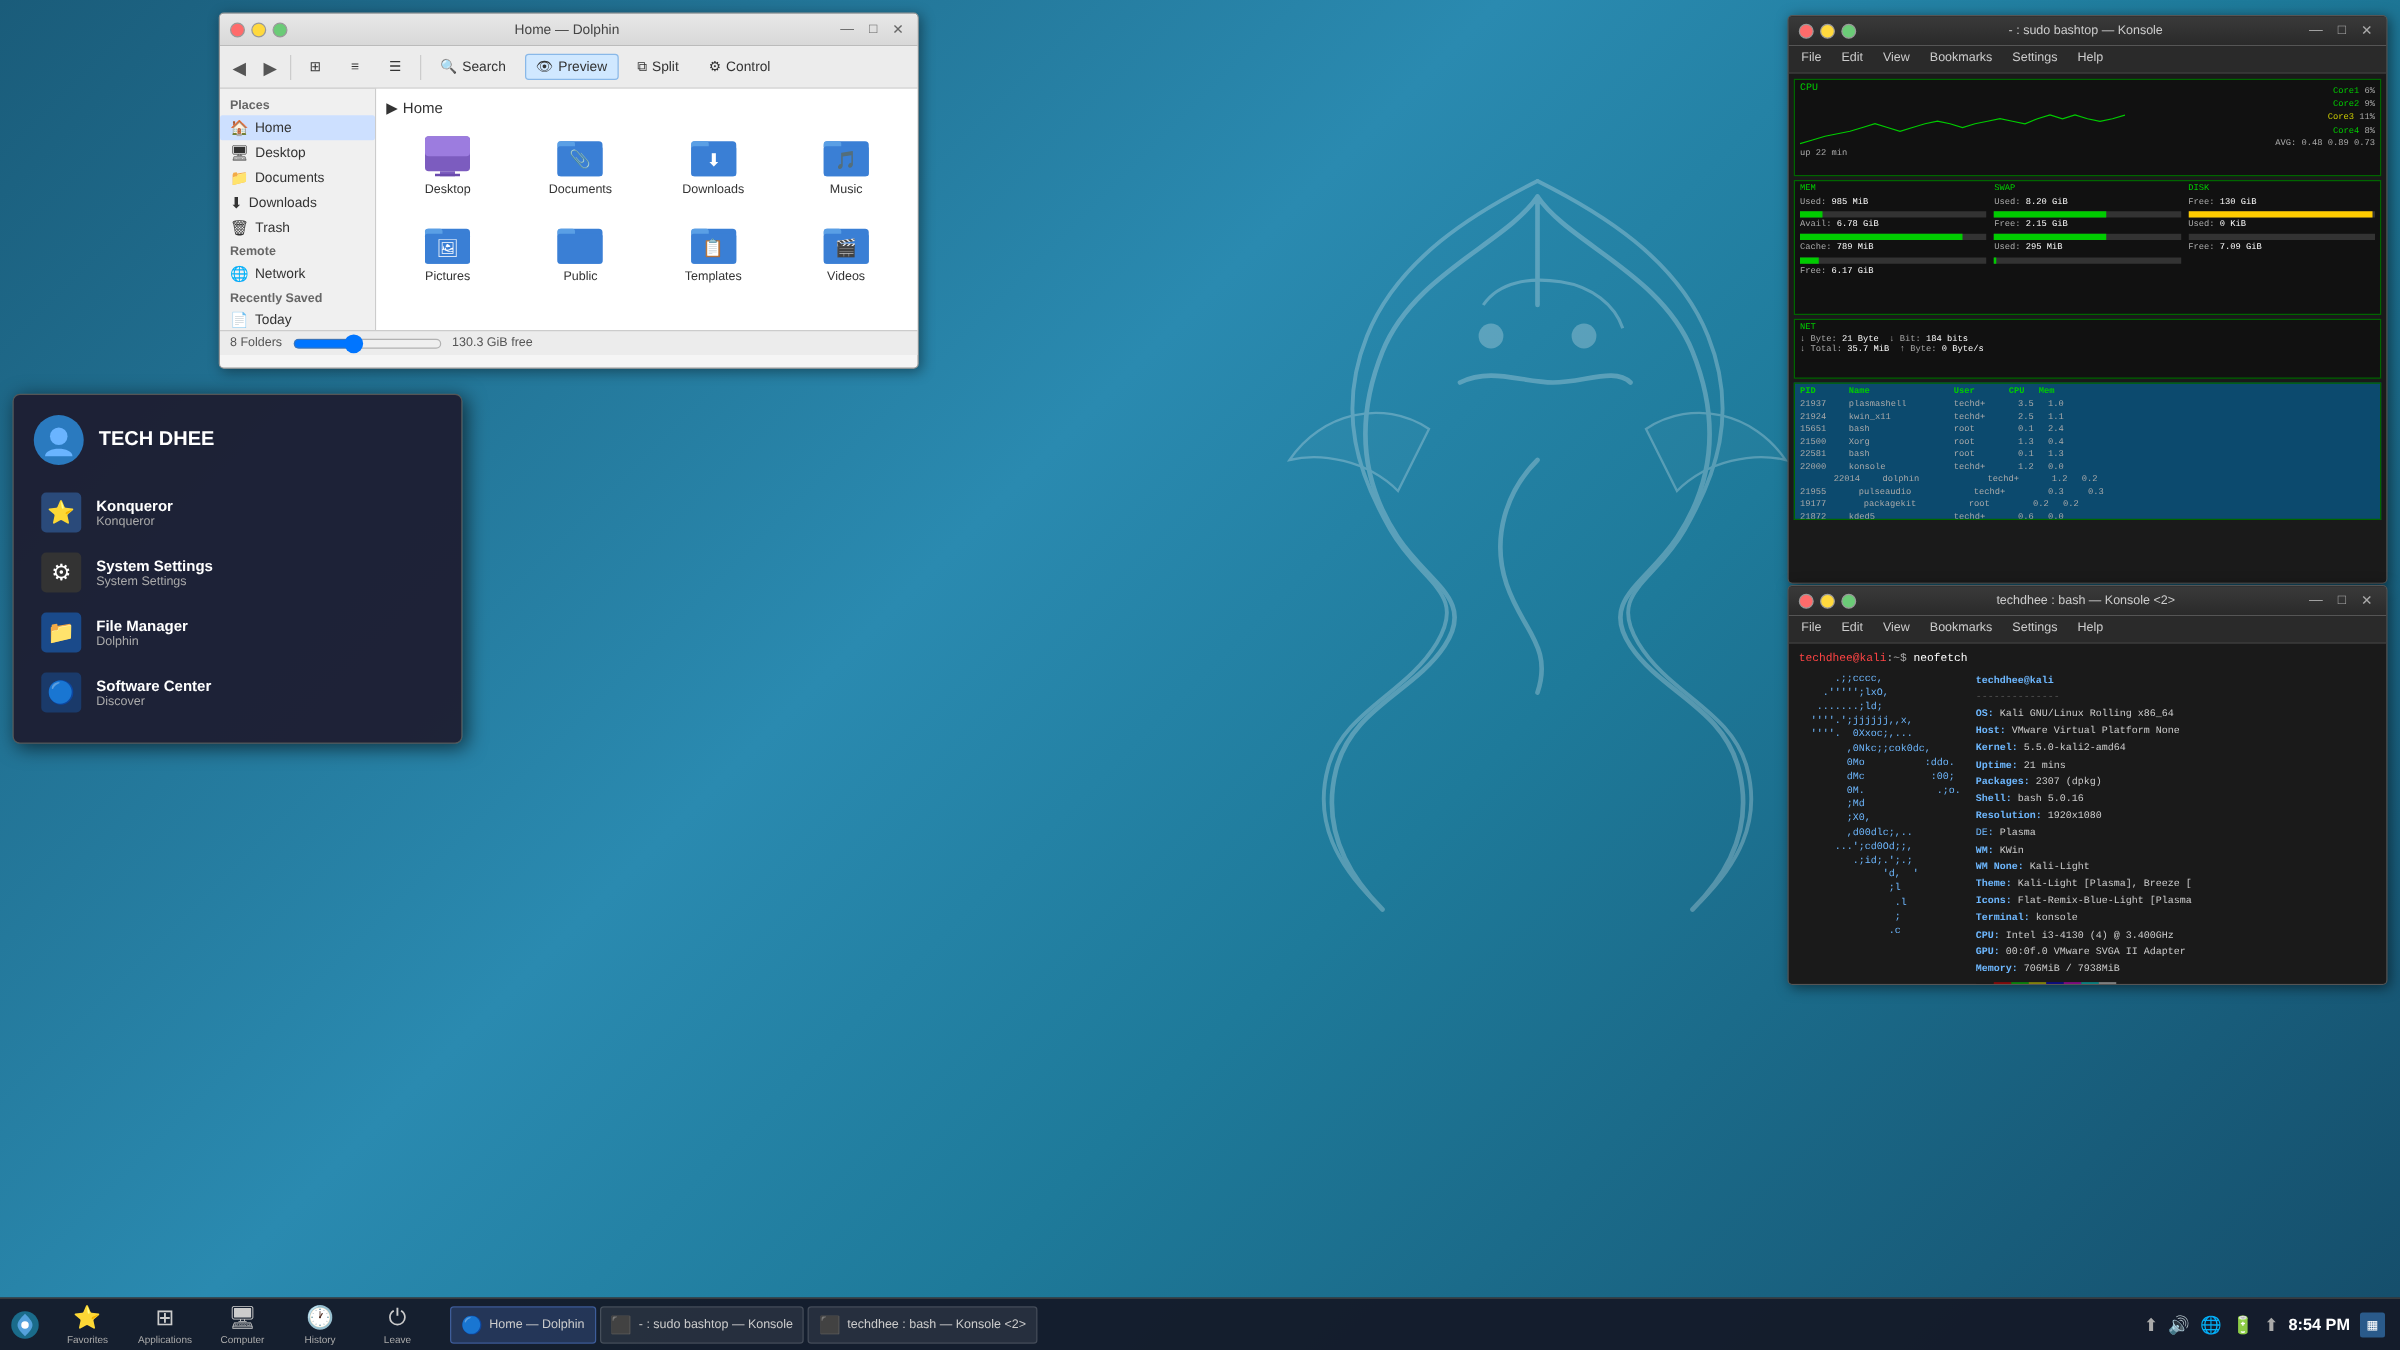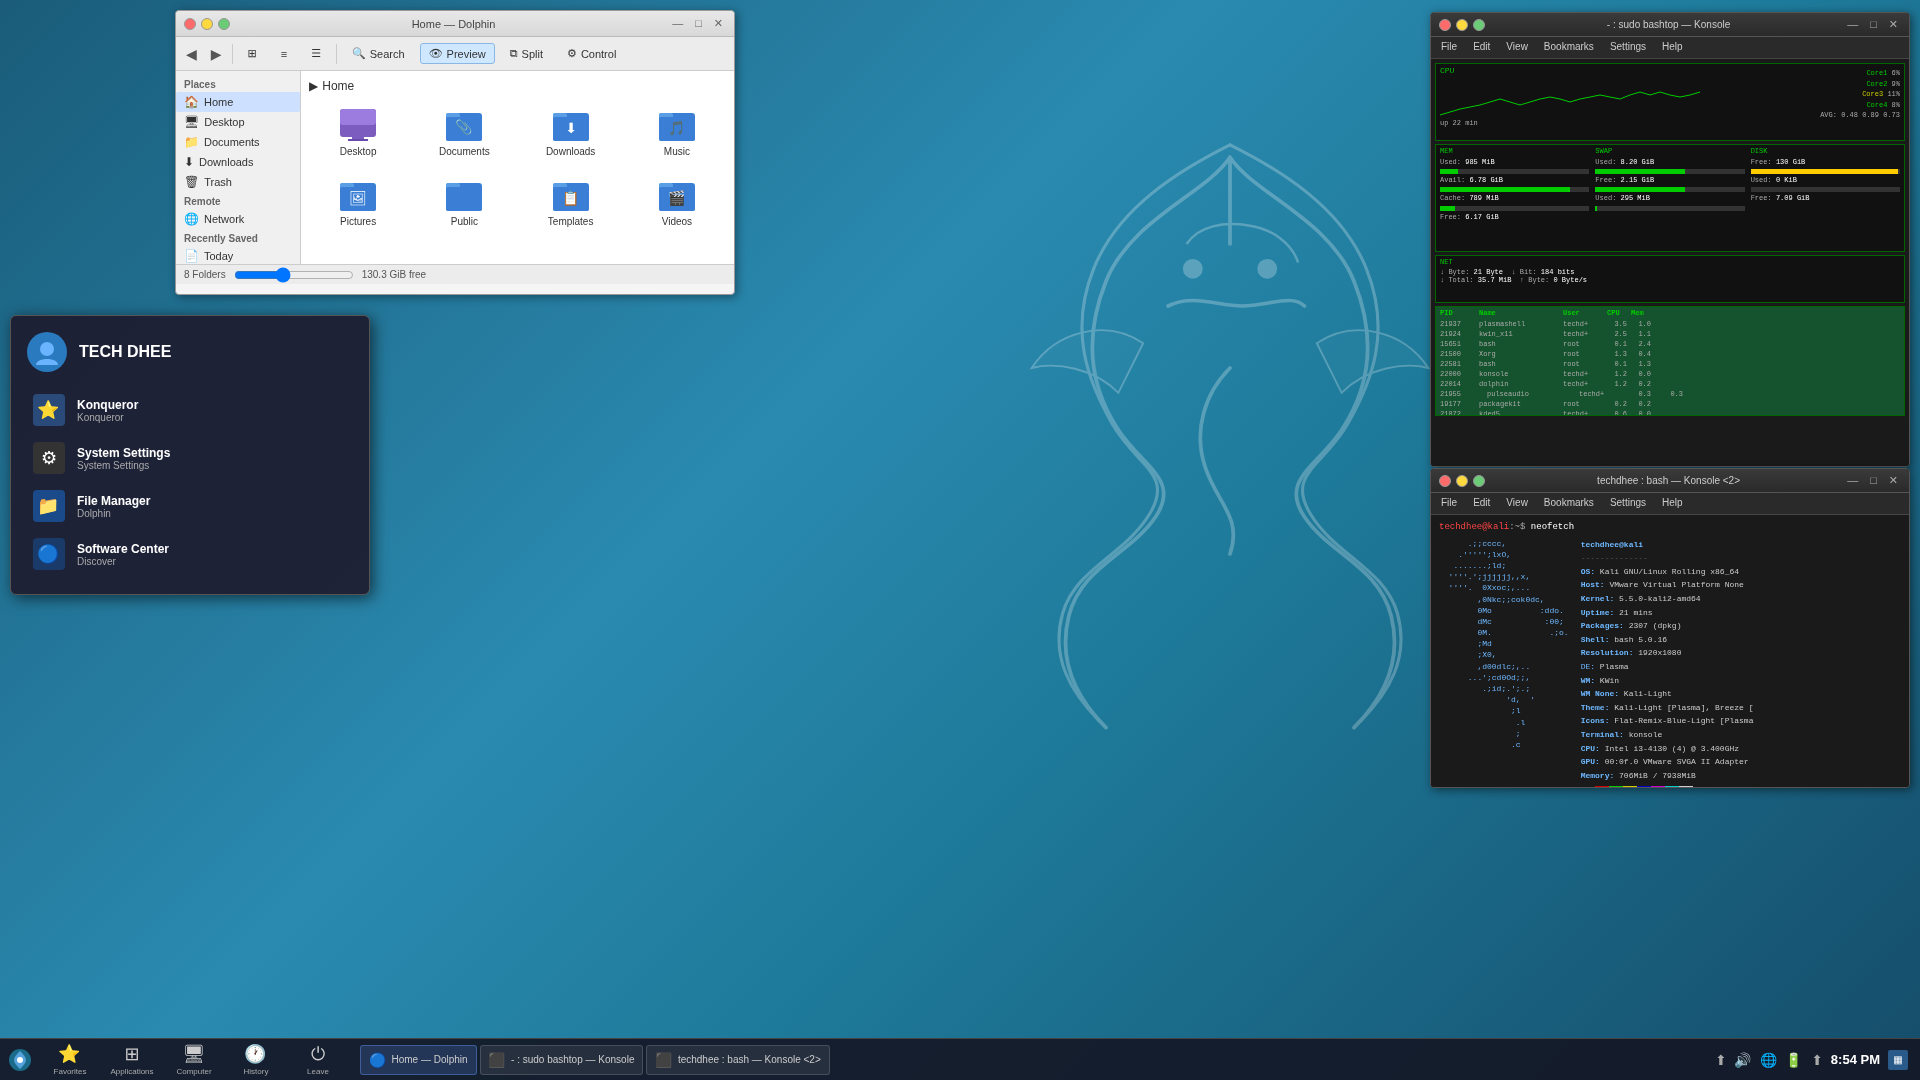--- a/index.html
+++ b/index.html
@@ -815,21 +815,21 @@
     </div>
 
     <div style="border:1px solid #006600; margin-bottom:3px; padding:2px 4px; height:48px; background:#111; font-size:7px; color:#aaa;">
       <div style="color:#00cc00; margin-bottom:2px;">NET</div>
       <div>
         ↓ Byte: <span style="color:#fff;">21 Byte</span>&nbsp;&nbsp;↓ Bit: <span style="color:#fff;">184 bits</span><br>
         ↓ Total: <span style="color:#fff;">35.7 MiB</span>&nbsp;&nbsp;↑ Byte: <span style="color:#fff;">0 Byte/s</span>
       </div>
     </div>
 
-    <div style="border:1px solid #006600; padding:2px 4px; background:#14532d; height:110px; overflow:hidden; font-size:7px;">
+    <div style="border:1px solid #006600; padding:2px 4px; background:#0c4a6e; height:110px; overflow:hidden; font-size:7px;">
       <div style="display:flex; gap:4px; color:#00cc00; font-weight:bold; margin-bottom:2px;">
         <span style="width:35px;">PID</span>
         <span style="width:80px;">Name</span>
         <span style="width:40px;">User</span>
         <span style="width:20px;">CPU</span>
         <span style="width:20px;">Mem</span>
       </div>
       <div id="process-list-container">
           <div style="display: flex; gap: 4px; padding: 1px 0px; color: rgb(170, 170, 170);">
       <span style="width:35px;">21937</span>
@@ -866,37 +866,37 @@
       <span style="width:20px; text-align:right;">0.1</span>
       <span style="width:20px; text-align:right;">1.3</span>
     </div>
           <div style="display: flex; gap: 4px; padding: 1px 0px; color: rgb(170, 170, 170);">
       <span style="width:35px;">22000</span>
       <span style="width:80px; overflow:hidden;">konsole</span>
       <span style="width:40px;">techd+</span>
       <span style="width:20px; text-align:right;">1.2</span>
       <span style="width:20px; text-align:right;">0.0</span>
     </div>
-          <div style="display: flex; gap: 4px; padding: 1px 0px; color: rgb(170, 170, 170);">
+          <div style="display: flex; gap: 4px; padding: 1px 0px; color: rgb(170, 170, 170); margin-left: 27px;">
       <span style="width:35px;">22014</span>
       <span style="width:80px; overflow:hidden;">dolphin</span>
       <span style="width:40px;">techd+</span>
       <span style="width:20px; text-align:right;">1.2</span>
       <span style="width:20px; text-align:right;">0.2</span>
     </div>
           <div style="display: flex; gap: 12px; padding: 1px 0px; color: rgb(170, 170, 170);">
       <span style="width:35px;">21955</span>
       <span style="width:80px; overflow:hidden;">pulseaudio</span>
       <span style="width:40px;">techd+</span>
       <span style="width:20px; text-align:right;">0.3</span>
       <span style="width:20px; text-align:right;">0.3</span>
     </div>
           <div style="display: flex; gap: 4px; padding: 1px 0px; color: rgb(170, 170, 170);">
       <span style="width:35px;">19177</span>
-      <span style="width:80px; overflow:hidden;">packagekit</span>
+      <span style="width:80px; overflow:hidden;margin-left:12px;">packagekit</span>
       <span style="width:40px;">root</span>
       <span style="width:20px; text-align:right;">0.2</span>
       <span style="width:20px; text-align:right;">0.2</span>
     </div>
           <div style="display: flex; gap: 4px; padding: 1px 0px; color: rgb(170, 170, 170);">
       <span style="width:35px;">21872</span>
       <span style="width:80px; overflow:hidden;">kded5</span>
       <span style="width:40px;">techd+</span>
       <span style="width:20px; text-align:right;">0.6</span>
       <span style="width:20px; text-align:right;">0.0</span>

